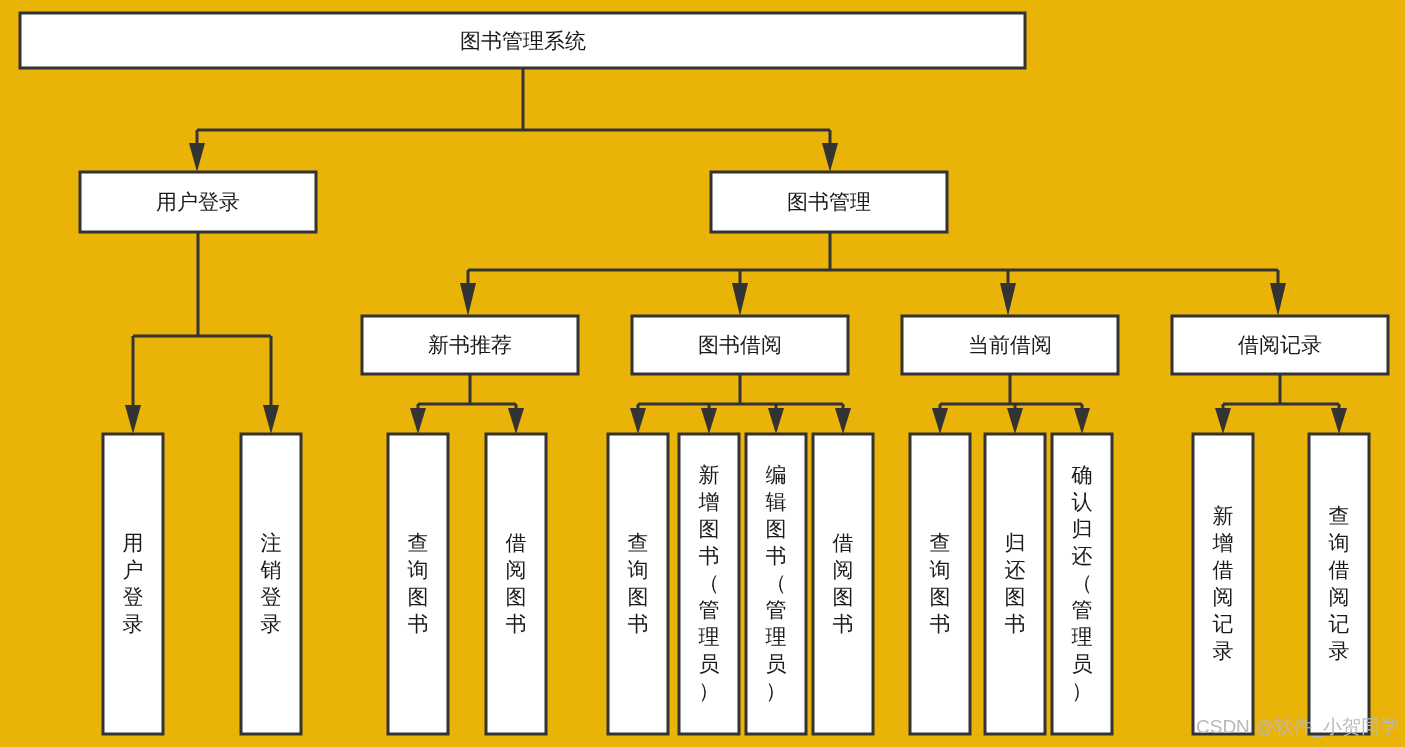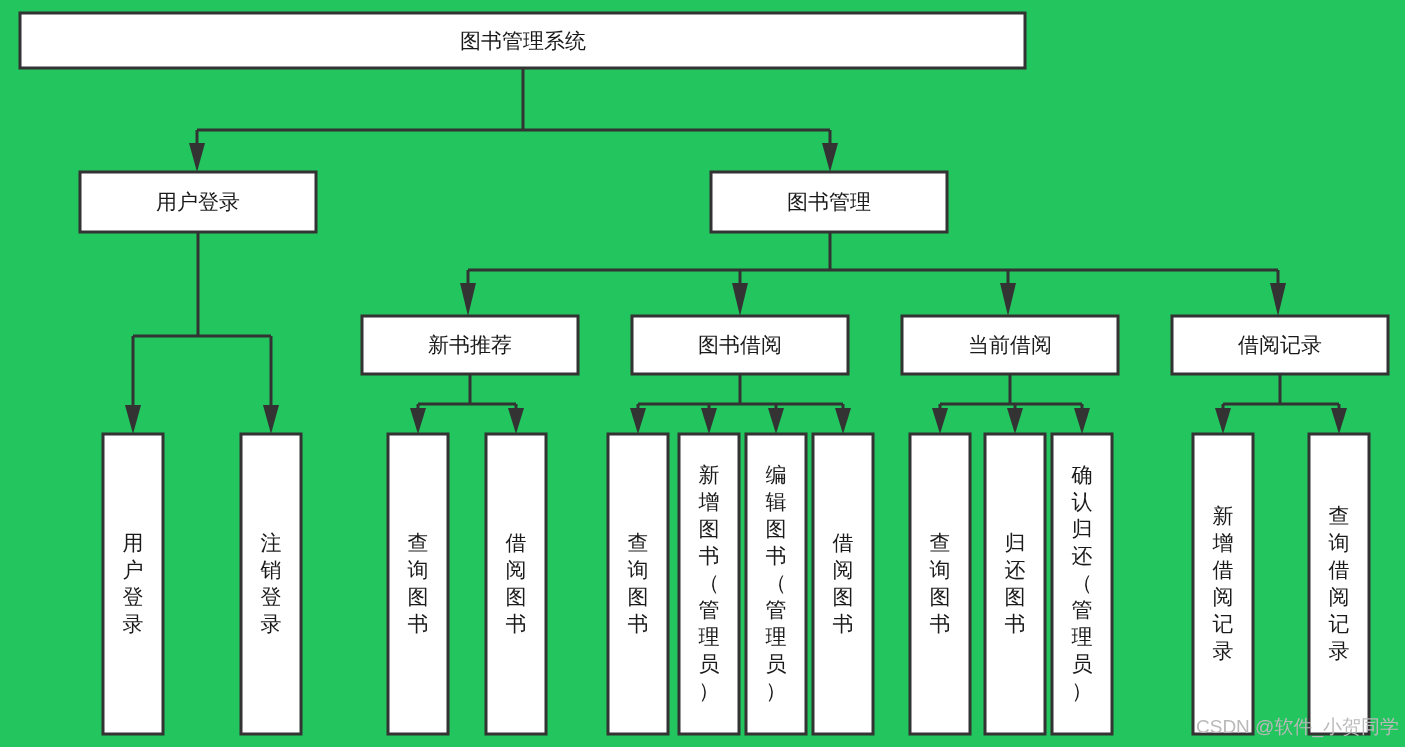--- a/index.html
+++ b/index.html
@@ -8,21 +8,21 @@
     padding: 0;
     background: #ffffff;
   }
   body {
     font-family: "Liberation Sans", "DejaVu Sans", sans-serif;
   }
   #diagram-root {
     position: relative;
     width: 1405px;
     height: 747px;
-    background: #22c55e;
+    background: #eab308;
     overflow: hidden;
   }
   svg.diagram-svg {
     position: absolute;
     left: 0;
     top: 0;
     width: 1405px;
     height: 747px;
     display: block;
   }

